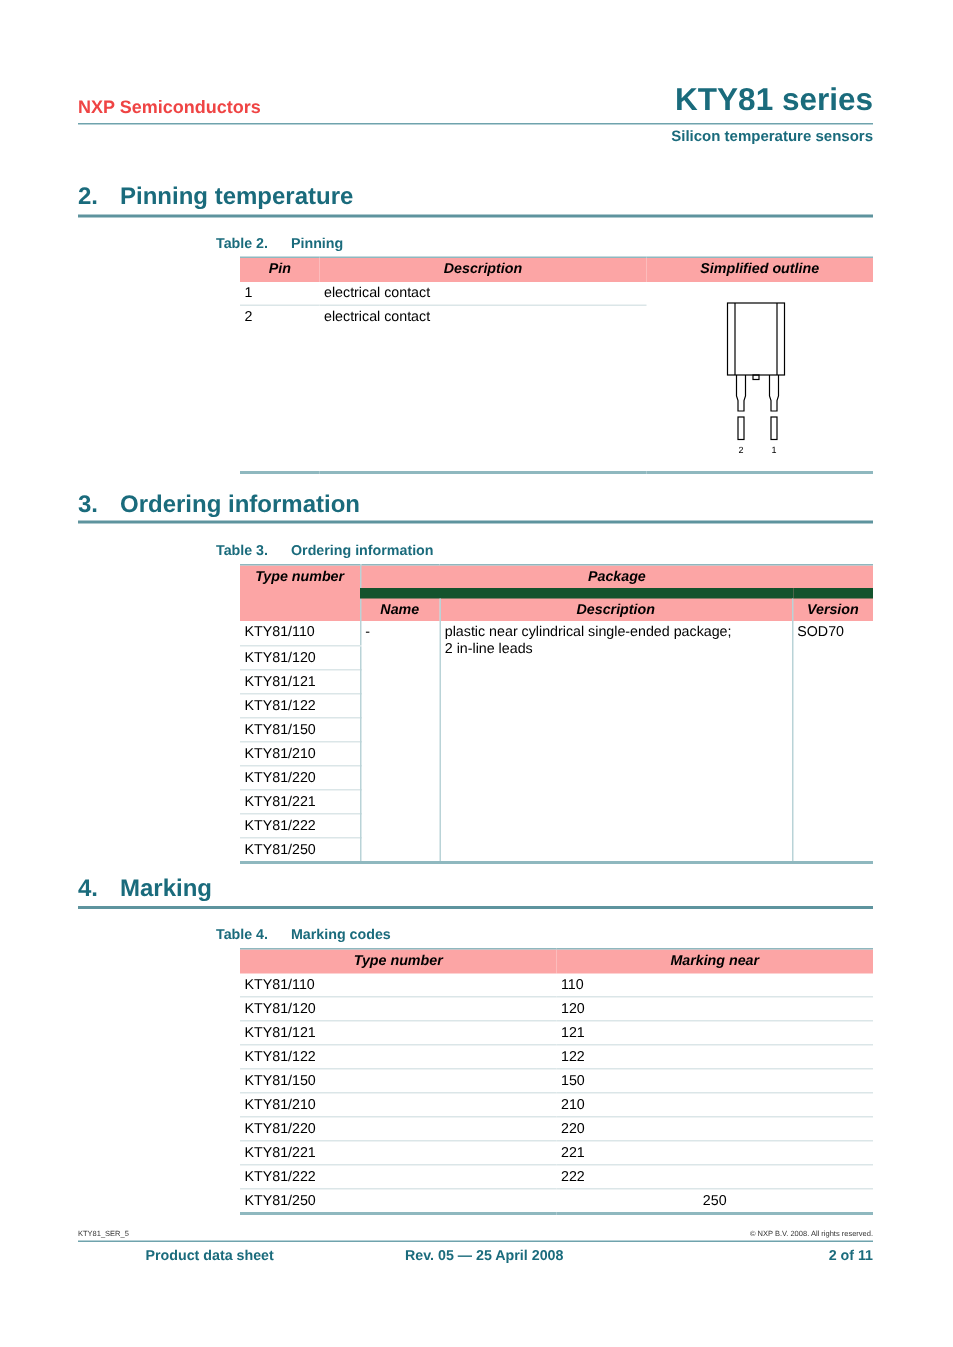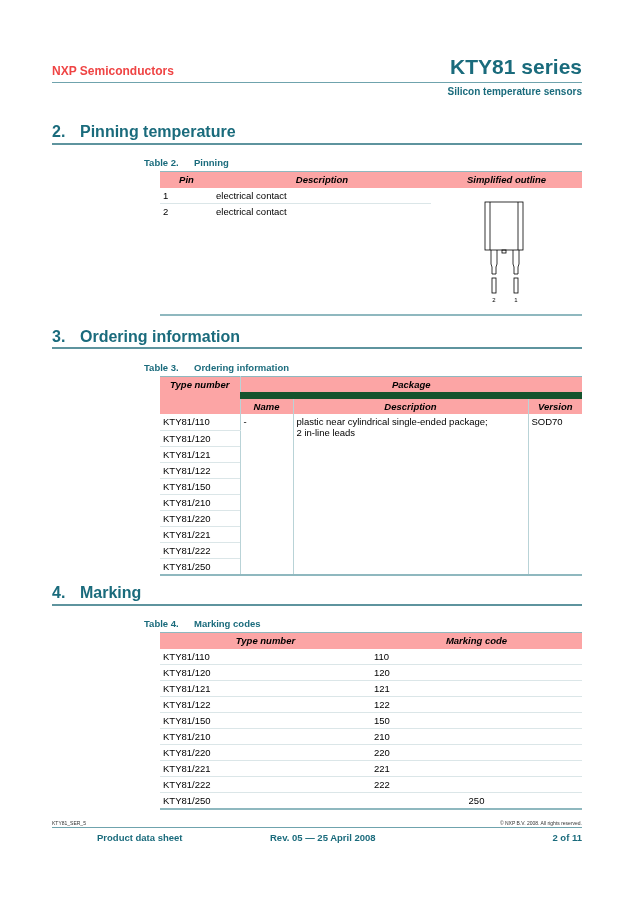--- a/index.html
+++ b/index.html
@@ -157,21 +157,21 @@
 </div>
 <div class="abs sec-rule" style="top:604px;"></div>
 
 <div class="abs tbl-cap" style="top:618px;">
   <span class="cn">Table 4.</span><span>Marking codes</span>
 </div>
 <table class="t" id="t4" style="top:632px;">
   <tbody>
       <tr>
     <th style="width:211px;">Type number</th>
-    <th>Marking code</th>
+    <th>Marking near</th>
   </tr>
   </tbody>
     <tbody id="t4-body">
       <tr class="row">
         <td>KTY81/110</td>
         <td>110</td>
       </tr>
       <tr class="row">
         <td>KTY81/120</td>
         <td>120</td>

